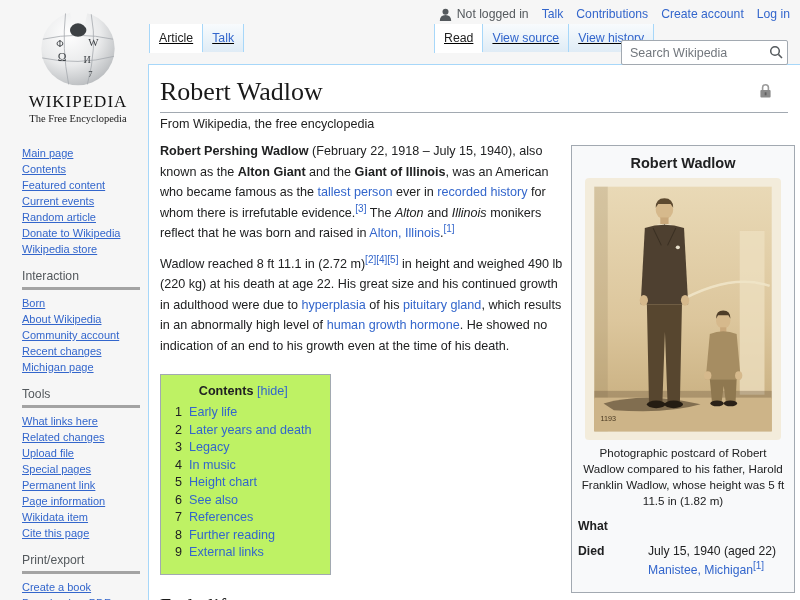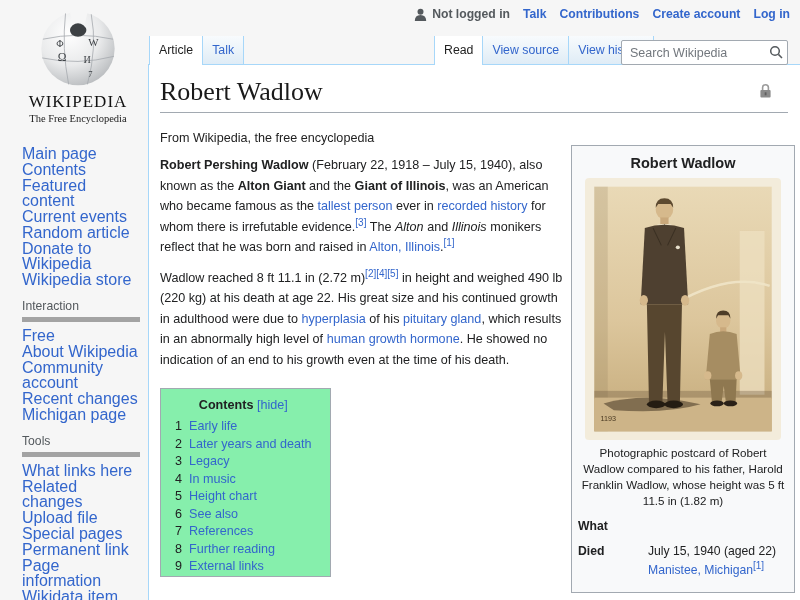--- a/index.html
+++ b/index.html
@@ -1,64 +1,64 @@
 <!DOCTYPE html>
 <html><head>
 <meta charset="utf-8">
 <style>
   html,body{margin:0;padding:0;}
   body{font-family:"Liberation Sans","DejaVu Sans",sans-serif;background:#f6f6f6;}
   a{color:#3366cc;text-decoration:none;}
   #page{position:relative;width:800px;height:600px;overflow:hidden;background:#f6f6f6;}
 
   
-  #personal{position:absolute;top:7px;right:10px;font-size:12.2px;color:#54595d;display:flex;align-items:flex-end;gap:9px;white-space:nowrap;font-weight:bold;}
+  #personal{position:absolute;top:7px;right:10px;font-size:12.2px;color:#54595d;display:flex;align-items:flex-end;gap:9px;white-space:nowrap;}
   #personal .picon{display:inline-flex;margin-right:-4px;}
   #personal-links{display:inline-flex;gap:13px;margin-left:4px;}
 
   
   #logo{position:absolute;left:10px;top:8px;width:136px;text-align:center;cursor:pointer;}
   #logo .wordmark{font-family:"Liberation Serif","DejaVu Serif",serif;font-size:17px;letter-spacing:1px;color:#111;margin-top:2px;}
   #logo .tagline{font-family:"Liberation Serif","DejaVu Serif",serif;font-size:10.5px;color:#222;margin-top:1px;}
 
   
   #sidebar{position:absolute;left:22px;top:146px;width:118px;}
-  .sb-link{display:block;font-size:16px;line-height:15px;margin-bottom:1px;}
-  .sb-header{font-size:12.2px;color:#54595d;margin:12px 0 6px;padding-bottom:4px;border-bottom:5px solid #a3a3a3;}
+  .sb-link{display:block;font-size:11px;line-height:15px;margin-bottom:1px;text-decoration:underline;}
+  .sb-header{font-size:12.2px;color:#54595d;margin:12px 0 6px;padding-bottom:4px;border-bottom:3px solid #a3a3a3;}
 
   
   #content-bg{position:absolute;left:148px;top:64px;right:0;bottom:0;background:#fff;border-left:1px solid #a7d7f9;border-top:1px solid #a7d7f9;}
 
   
-  .tabstrip{position:absolute;top:36px;height:28px;display:flex;z-index:2;}
+  .tabstrip{position:absolute;top:24px;height:28px;display:flex;z-index:2;text-decoration:underline;}
   #tabs-left{left:149px;}
   #tabs-right{left:434px;}
   .tab{height:28px;line-height:28px;padding:0 9px;font-size:12.3px;background:linear-gradient(to bottom,#f8fbfd 0%,#dfecf6 100%);border-left:1px solid #a7d7f9;}
   .tab:last-child{border-right:1px solid #a7d7f9;}
   .tab.active{background:#fff;height:29px;}
   .tab.active span{color:#222;}
   .tab a{display:block;}
 
   
   #searchbox{position:absolute;top:40px;left:621px;width:167px;height:25px;z-index:2;}
   #searchbox input{width:100%;height:25px;box-sizing:border-box;border:1px solid #a2a9b1;border-radius:2px;padding:0 26px 0 8px;font-size:12.5px;font-family:inherit;color:#000000;background:#fff;outline:none;}
   #searchbox input::placeholder{color:#72777d;}
   #search-btn{position:absolute;right:5px;top:5px;cursor:pointer;display:inline-flex;}
 
   
   #article{position:absolute;left:160px;top:64px;width:628px;}
   #article h1{font-family:"Liberation Serif","DejaVu Serif",serif;font-weight:normal;font-size:26px;color:#1a1a1a;margin:13px 0 0;padding-bottom:5px;border-bottom:1px solid #a2a9b1;}
   #lock{position:absolute;right:16px;top:18px;cursor:pointer;}
-  .subtitle{font-size:12.6px;color:#222;margin-top:18px;}
+  .subtitle{font-size:12.6px;color:#222;margin-top:4px;}
   .para{width:404px;font-size:12.6px;line-height:20.5px;color:#202122;margin:10px 0;}
   sup.ref{font-size:10px;line-height:1;}
   #article h2{font-family:"Liberation Serif","DejaVu Serif",serif;font-weight:normal;font-size:20px;color:#1a1a1a;width:404px;margin:20px 0 0;padding-bottom:3px;border-bottom:1px solid #a2a9b1;}
 
   
-  #toc{display:inline-block;background:#86efac;border:1px solid #a2a9b1;padding:9px 18px 0 14px;font-size:12.6px;margin-top:8px;}
+  #toc{display:inline-block;background:#bef264;border:1px solid #a2a9b1;padding:9px 18px 12px 14px;font-size:12.6px;margin-top:8px;}
   .toc-title{text-align:center;margin-bottom:6px;}
   .toc-title b{color:#202122;}
   .toc-item{line-height:17.5px;white-space:nowrap;}
   .toc-num{color:#202122;margin-right:7px;}
 
   
   #infobox{position:absolute;left:411px;top:81px;width:214px;background:#f8f9fa;border:1px solid #a2a9b1;padding:4px 4px 8px;font-size:12.2px;color:#202122;}
   .ib-title{text-align:center;font-weight:bold;font-size:14.5px;padding:5px 0 7px;}
   .ib-photo{text-align:center;cursor:pointer;}
   .ib-photo svg{display:block;margin:0 auto;}
@@ -116,21 +116,21 @@
 
   <div id="sidebar">
       <a class="sb-link" href="#">Main page</a>
       <a class="sb-link" href="#">Contents</a>
       <a class="sb-link" href="#">Featured content</a>
       <a class="sb-link" href="#">Current events</a>
       <a class="sb-link" href="#">Random article</a>
       <a class="sb-link" href="#">Donate to Wikipedia</a>
       <a class="sb-link" href="#">Wikipedia store</a>
       <div class="sb-header">Interaction</div>
-      <a class="sb-link" href="#">Free</a>
+      <a class="sb-link" href="#">Born</a>
       <a class="sb-link" href="#">About Wikipedia</a>
       <a class="sb-link" href="#">Community account</a>
       <a class="sb-link" href="#">Recent changes</a>
       <a class="sb-link" href="#">Michigan page</a>
       <div class="sb-header">Tools</div>
       <a class="sb-link" href="#">What links here</a>
       <a class="sb-link" href="#">Related changes</a>
       <a class="sb-link" href="#">Upload file</a>
       <a class="sb-link" href="#">Special pages</a>
       <a class="sb-link" href="#">Permanent link</a>

